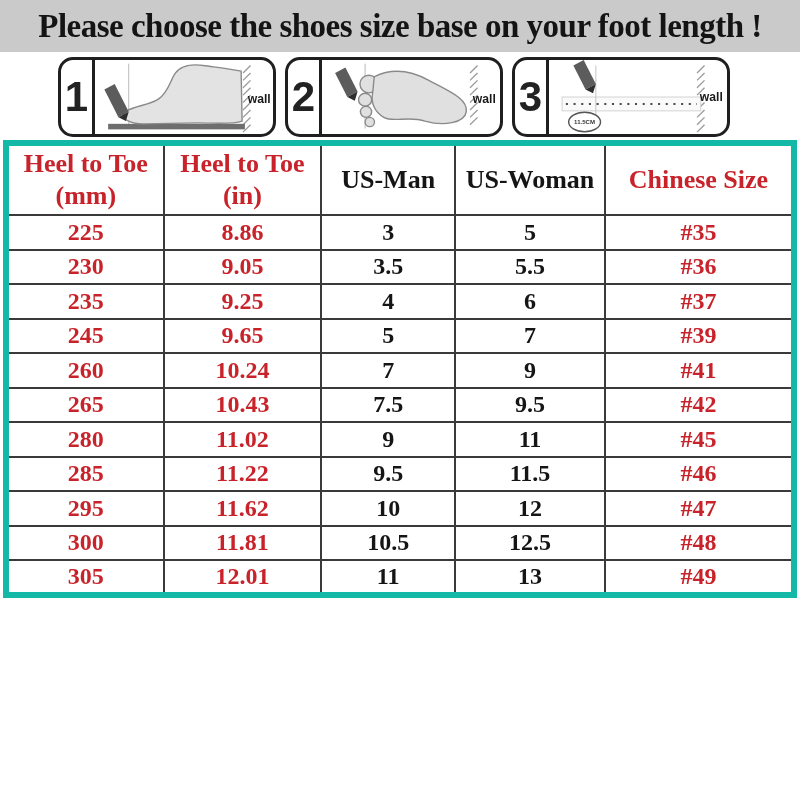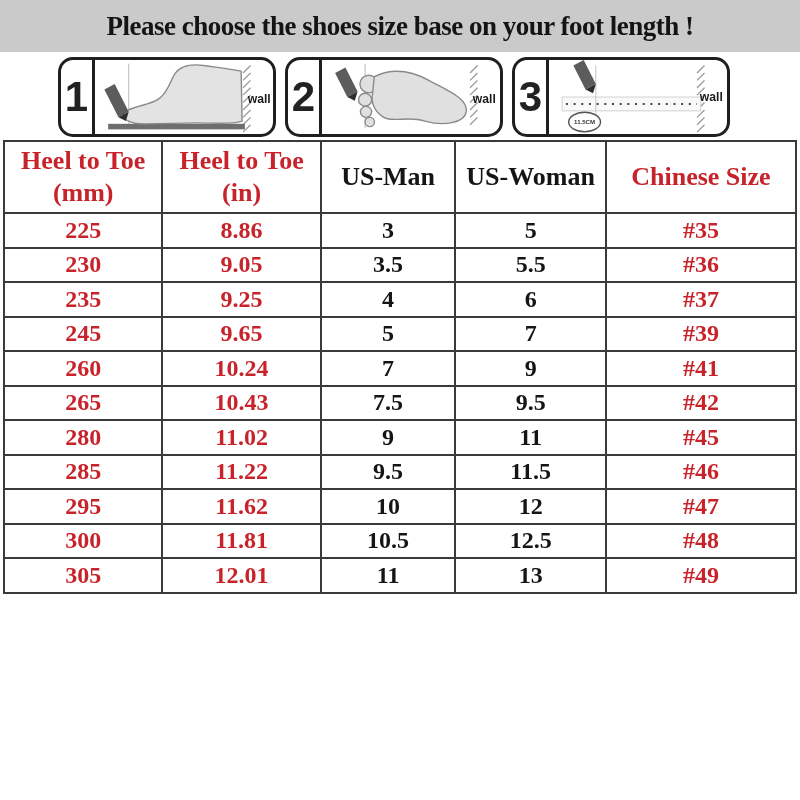--- a/index.html
+++ b/index.html
@@ -4,21 +4,21 @@
 <style>
   * { margin: 0; padding: 0; box-sizing: border-box; }
   html, body { width: 800px; height: 800px; overflow: hidden; background: #fff; }
   body { font-family: "Liberation Serif", serif; }
 
   
   .title-banner {
     width: 800px; height: 52px;
     background: #cacaca;
     display: flex; align-items: center; justify-content: center;
-    font-size: 27px; font-weight: bold; color: #141414;
+    font-size: 33px; font-weight: bold; color: #141414;
     letter-spacing: -0.5px; white-space: nowrap;
   }
 
   
   .instruction-strip {
     margin: 5px 70px 0 58px;
     height: 80px;
     display: flex; gap: 9px;
   }
   .step-panel {
@@ -46,21 +46,21 @@
     font-family: "Liberation Sans", sans-serif;
     font-size: 6.5px; font-weight: bold; fill: #333;
   }
 
   
   table.size-table {
     width: 794px;
     margin: 3px auto 0 auto;
     border-collapse: collapse;
     table-layout: fixed;
-    border: 1px solid #14b8a6;
+    border: 6px solid #14b8a6;
   }
   .size-table th, .size-table td {
     border: 2px solid #3a3a3a;
     text-align: center;
     vertical-align: middle;
     font-weight: bold;
   }
   .size-table th {
     height: 72px;
     font-size: 26px;

